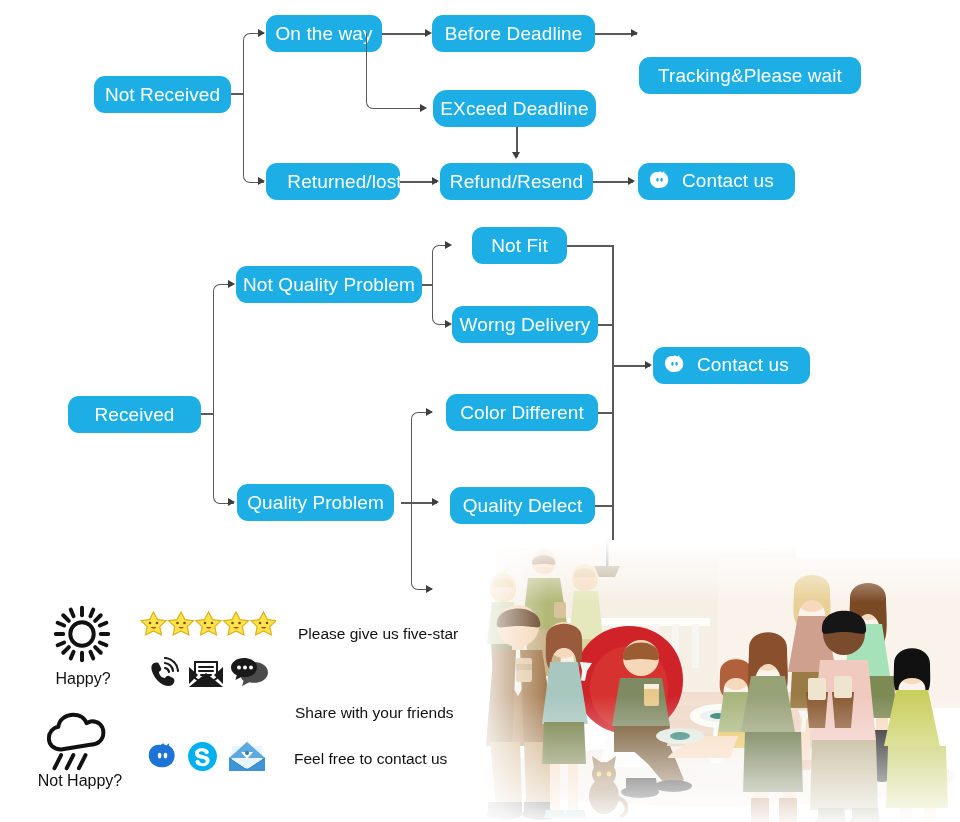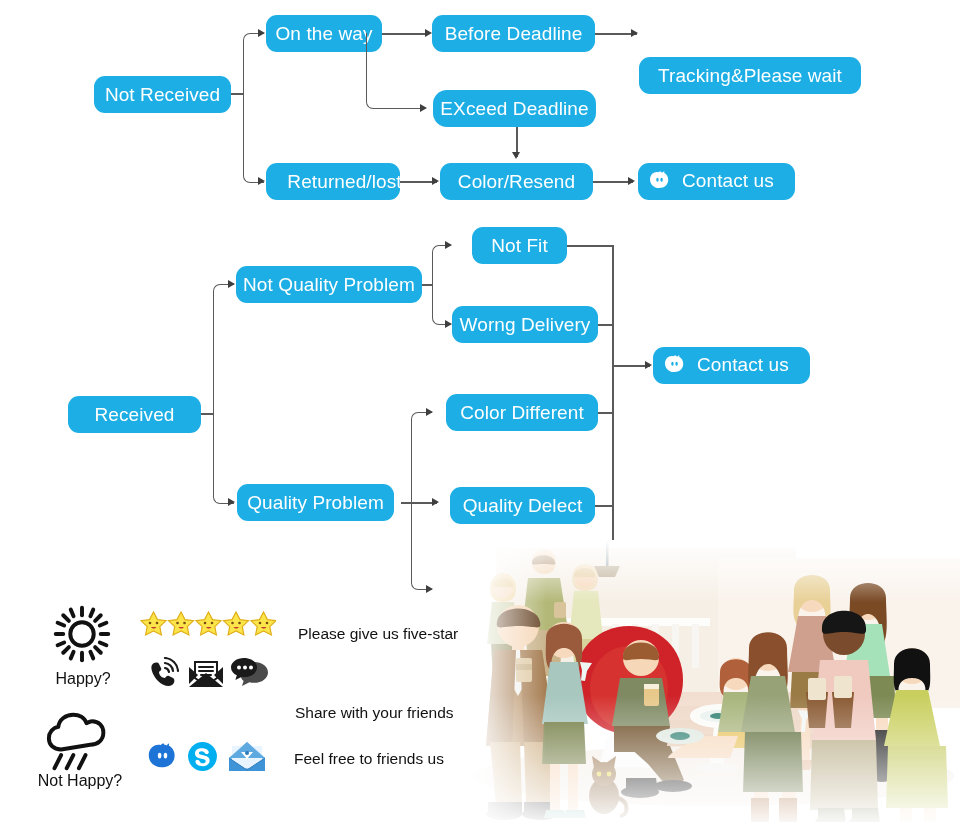--- a/index.html
+++ b/index.html
@@ -125,21 +125,21 @@
     <div class="arw down" style="left:512px;top:152px;"></div>
 
     <div class="node" style="left:266px;top:163px;width:134px;height:37px;padding-left:37px;">
       <span class="label">Returned/lost</span>
     </div>
 
     <div class="ln h" style="left:400px;top:181px;width:37px;"></div>
     <div class="arw right" style="left:432px;top:177px;"></div>
 
     <div class="node" style="left:440px;top:163px;width:153px;height:37px;">
-      <span class="label">Color/Resend</span>
+      <span class="label">Refund/Resend</span>
     </div>
 
     <div class="ln h" style="left:593px;top:181px;width:40px;"></div>
     <div class="arw right" style="left:628px;top:177px;"></div>
 
     <div class="node contact" style="left:638px;top:163px;width:157px;height:37px;">
       <span class="tm-blob">
         <svg width="25" height="25" viewBox="0 0 32 32">
           <path d="M16.2 4.1c-1.1 0-2 .5-2.7 1.3-.6-.2-1.3-.3-2-.3C6.4 5.1 2.6 9 2.6 14.6c0 6 4.6 11 11.6 11 7.2 0 11.7-4.6 11.7-10.6 0-4-2.1-7.4-5.3-9 .2-.5.3-1 .3-1.5 0-.2 0-.4-.1-.6-.5.5-1.4 1.4-2.3 2-.6-.5-1.4-.8-2.3-.8z" fill="#ffffff"></path>
           <ellipse cx="12.1" cy="15" rx="1.55" ry="2.5" fill="#1CAEE4"></ellipse>
@@ -589,16 +589,16 @@
         <path d="M19 2L37 18H1z" fill="#5EA9E0"></path>
         <path d="M1 18l18 12 18-12v13H1z" fill="#3E94D6"></path>
         <path d="M1 18l18 12 18-12" fill="none" stroke="#2d7cbb" stroke-width="1"></path>
         <path d="M13 12h12l-6 7z" fill="#ffffff"></path>
         <circle cx="19" cy="13" r="2" fill="#2d7cbb"></circle>
       </svg>
     </div>
 
     <div class="promo-text" style="left:298px;top:625px;">Please give us five-star</div>
     <div class="promo-text" style="left:295px;top:670px;margin-top:34px;">Share with your friends</div>
-    <div class="promo-text" style="left:294px;top:750px;">Feel free to friends us</div>
+    <div class="promo-text" style="left:294px;top:750px;">Feel free to contact us</div>
   </div>
 
 </div>
 
 </body></html>

